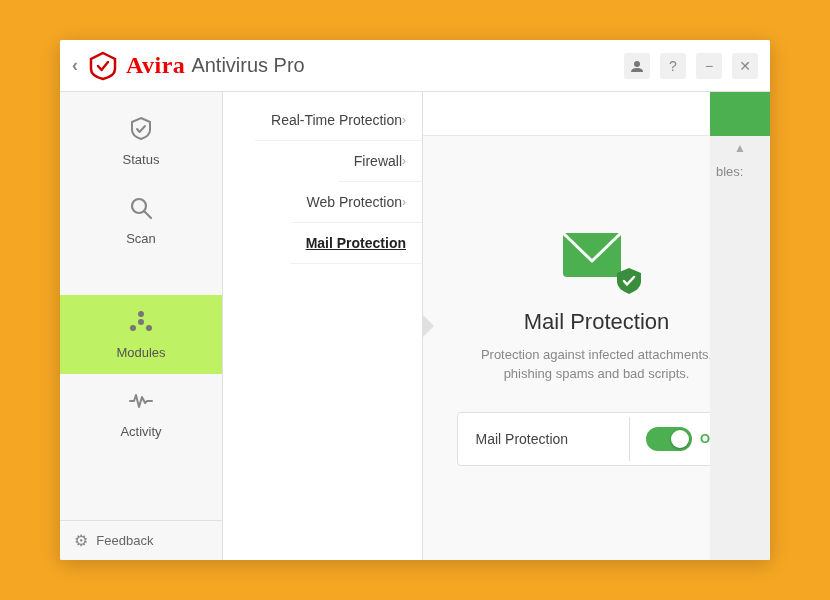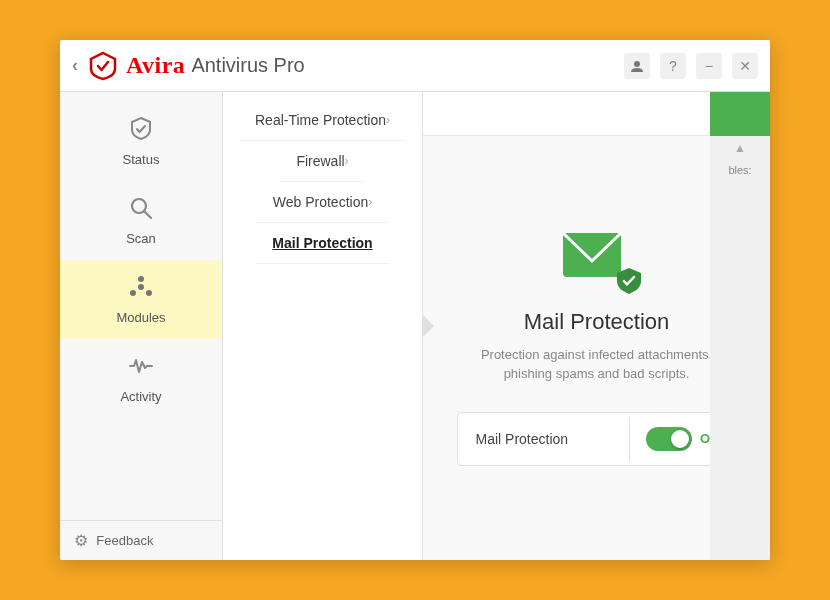--- a/index.html
+++ b/index.html
@@ -94,21 +94,21 @@
       padding-top: 10px;
     }
     .sidebar-item {
       display: flex;
       flex-direction: column;
       align-items: center;
       padding: 14px 10px;
       cursor: pointer;
       color: #555;
     }
-    .sidebar-item.active { background: #fef9c3; }
+    .sidebar-item.active { background: #bef264; margin-top: 35px; }
     .sidebar-item-icon {
       font-size: 22px;
       margin-bottom: 4px;
       color: #777;
     }
     .sidebar-item-label {
       font-size: 13px;
       color: #555;
     }
     .sidebar-footer {
@@ -268,21 +268,21 @@
     }
     .toggle-on-label {
       font-size: 13px;
       font-weight: 600;
       color: #4CAF50;
     }
     
     .panel-divider {
       position: relative;
       display: flex;
-      align-items: center;
+      align-items: flex-end;
     }
     .divider-arrow {
       position: absolute;
       right: -12px;
       top: 50%;
       transform: translateY(-50%);
       width: 0;
       height: 0;
       border-top: 12px solid transparent;
       border-bottom: 12px solid transparent;
@@ -305,23 +305,22 @@
       display: flex;
       align-items: center;
       justify-content: center;
       color: #aaa;
       font-size: 12px;
       cursor: pointer;
       background: #f0f0f0;
     }
     .scroll-label {
       padding: 4px 6px;
-      font-size: 11px;
+      font-size: 13px;
       color: #888;
-      text-align: center;
     }
   </style>
 </head>
 <body>
 
 <div class="window">
 
   <div class="titlebar">
     <span class="titlebar-back">‹</span>
 

